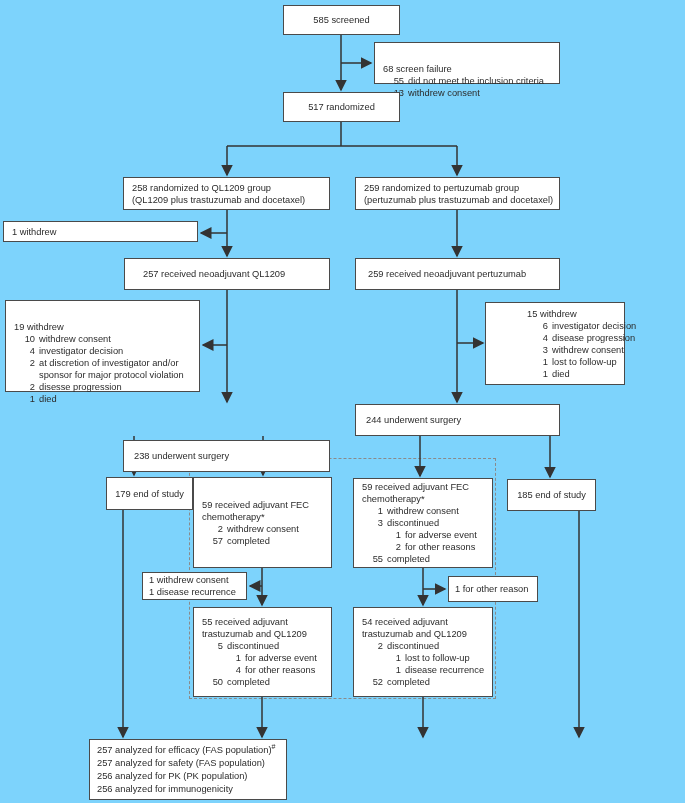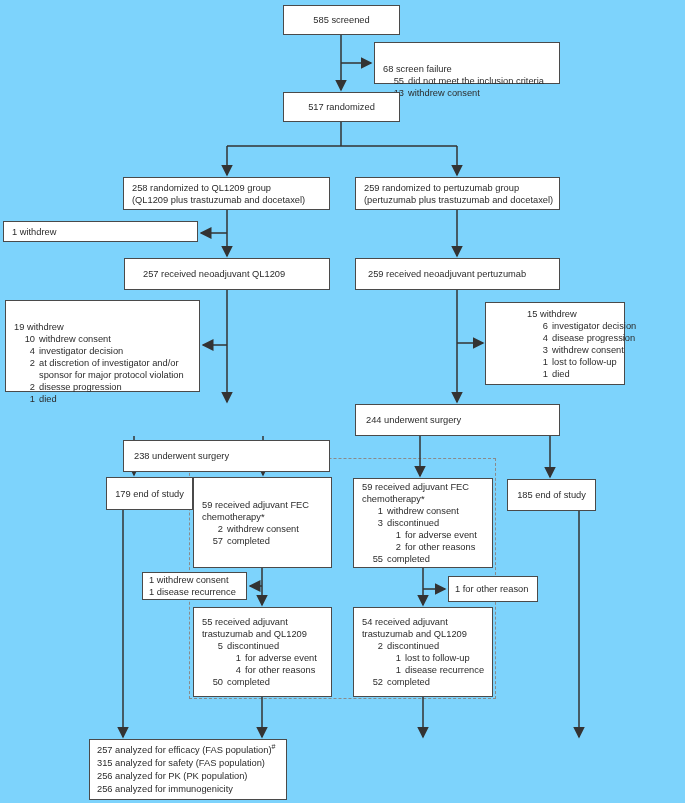--- a/index.html
+++ b/index.html
@@ -260,19 +260,19 @@
       <span class="t nowrap">disease recurrence</span>
     </div>
     <div class="item">
       <span class="n">52</span>
       <span class="t nowrap">completed</span>
     </div>
   </div>
 
   <div class="box lh13" style="left:89px;top:739px;width:198px;height:61px;padding:3px 7px;">
     <div class="nowrap"><span>257 analyzed for efficacy (FAS population)</span><sup>#</sup></div>
-    <div class="nowrap">315 analyzed for safety (FAS population)</div>
+    <div class="nowrap">257 analyzed for safety (FAS population)</div>
     <div class="nowrap">256 analyzed for PK (PK population)</div>
     <div class="nowrap">256 analyzed for immunogenicity</div>
   </div>
 
 
 </div>
 
 </body></html>

